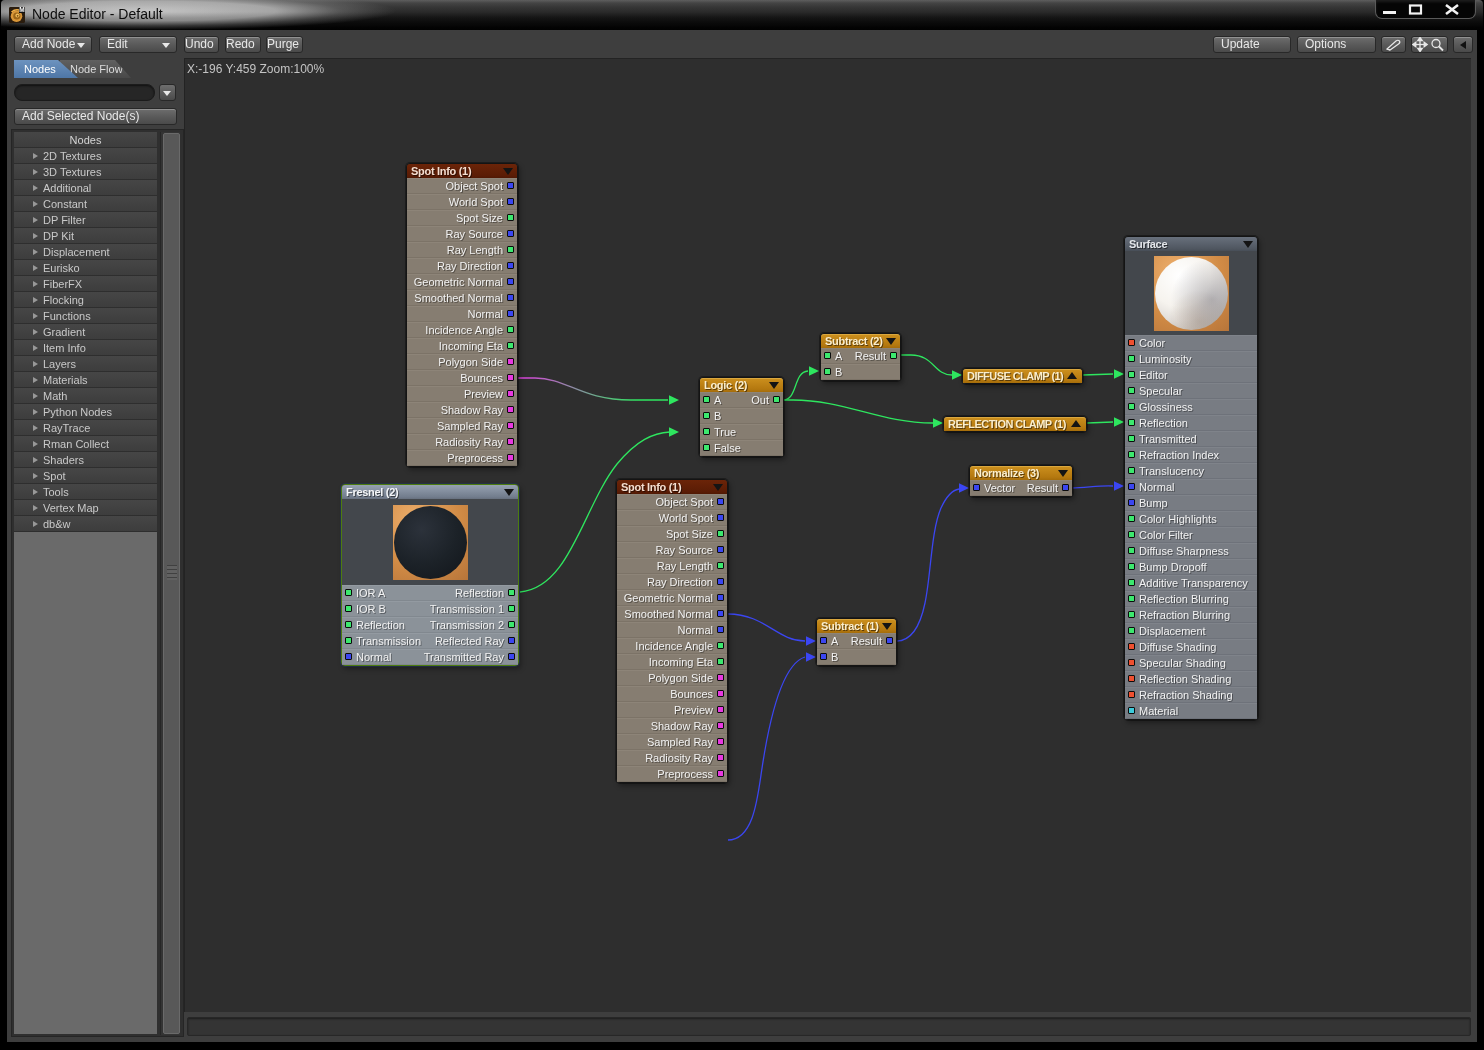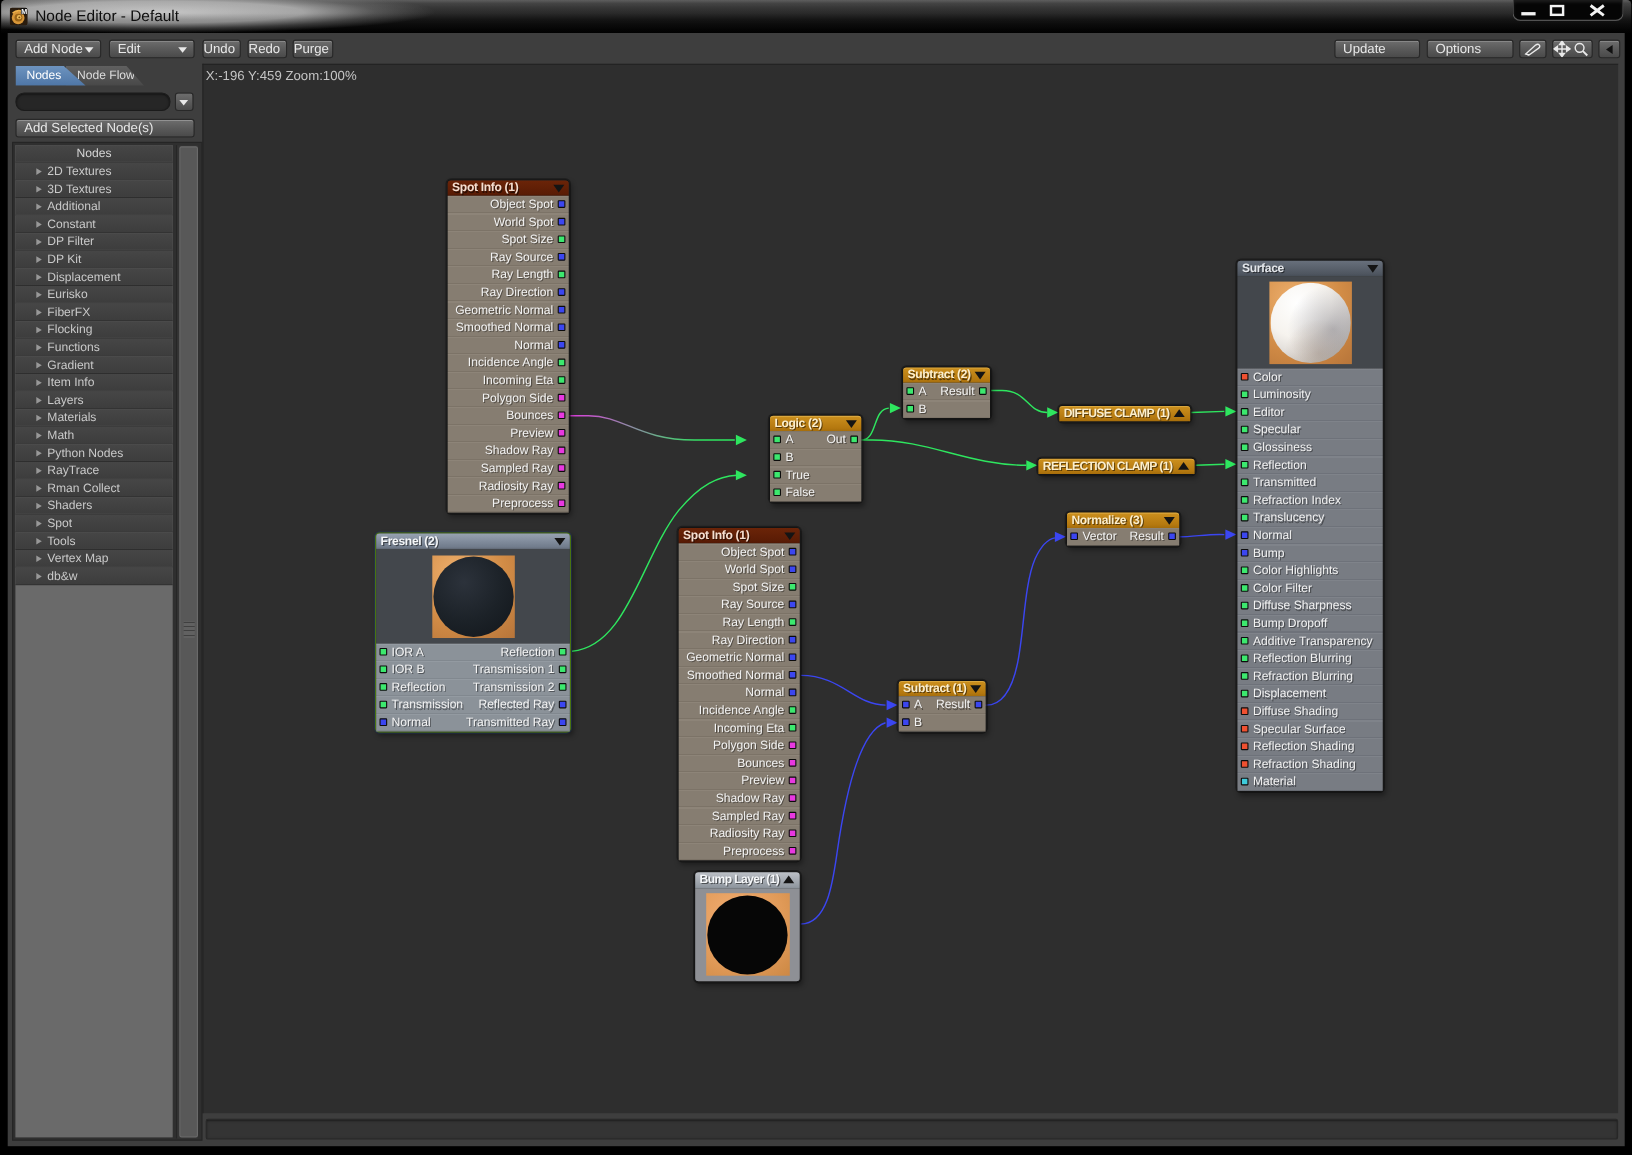--- a/index.html
+++ b/index.html
@@ -582,28 +582,20 @@
               <i class="sq cb" style="right:3px"></i>
             </div>
           </div>
         </div>
 <div class="node " style="left:777px;top:309px;width:121px">
           <div class="hdr h-orange hc" style="height:14px;line-height:14px"><span class="ht">DIFFUSE CLAMP (1)</span><i class="tri-up"></i></div>
         </div>
 <div class="node " style="left:758px;top:357px;width:144px">
           <div class="hdr h-orange hc" style="height:14px;line-height:14px"><span class="ht">REFLECTION CLAMP (1)</span><i class="tri-up"></i></div>
         </div>
-<div class="node bsel" style="left:446px;top:733px;width:97px">
-          <div class="hdr h-bsel hc" style="height:15px;line-height:15px"><span class="ht">Bump Layer (1)</span><i class="tri-up"></i></div>
-          <div class="pv pv-bump" style="height:84px">
-            <div class="pimg pimg-b" style="left:10px;top:4px">
-              <div class="sph sph-bump"></div>
-            </div>
-          </div>
-        </div>
 <div class="node " style="left:939px;top:177px;width:134px">
           <div class="hdr h-surface" style="height:14px;line-height:14px"><span class="ht">Surface</span><i class="tri-dn"></i></div>
           <div class="pv pv-dark" style="height:84px">
             <div class="pimg" style="left:29px;top:5px">
               <div class="sph sph-surf"></div>
             </div>
           </div>
           <div class="body surf">
             <div class="row">
               <i class="sq cr" style="left:3px"></i>
@@ -680,21 +672,21 @@
             <div class="row">
               <i class="sq cg" style="left:3px"></i>
               <span class="ll">Displacement</span>
             </div>
             <div class="row">
               <i class="sq cr" style="left:3px"></i>
               <span class="ll">Diffuse Shading</span>
             </div>
             <div class="row">
               <i class="sq cr" style="left:3px"></i>
-              <span class="ll">Specular Surface</span>
+              <span class="ll">Specular Shading</span>
             </div>
             <div class="row">
               <i class="sq cr" style="left:3px"></i>
               <span class="ll">Reflection Shading</span>
             </div>
             <div class="row">
               <i class="sq cr" style="left:3px"></i>
               <span class="ll">Refraction Shading</span>
             </div>
             <div class="row">

